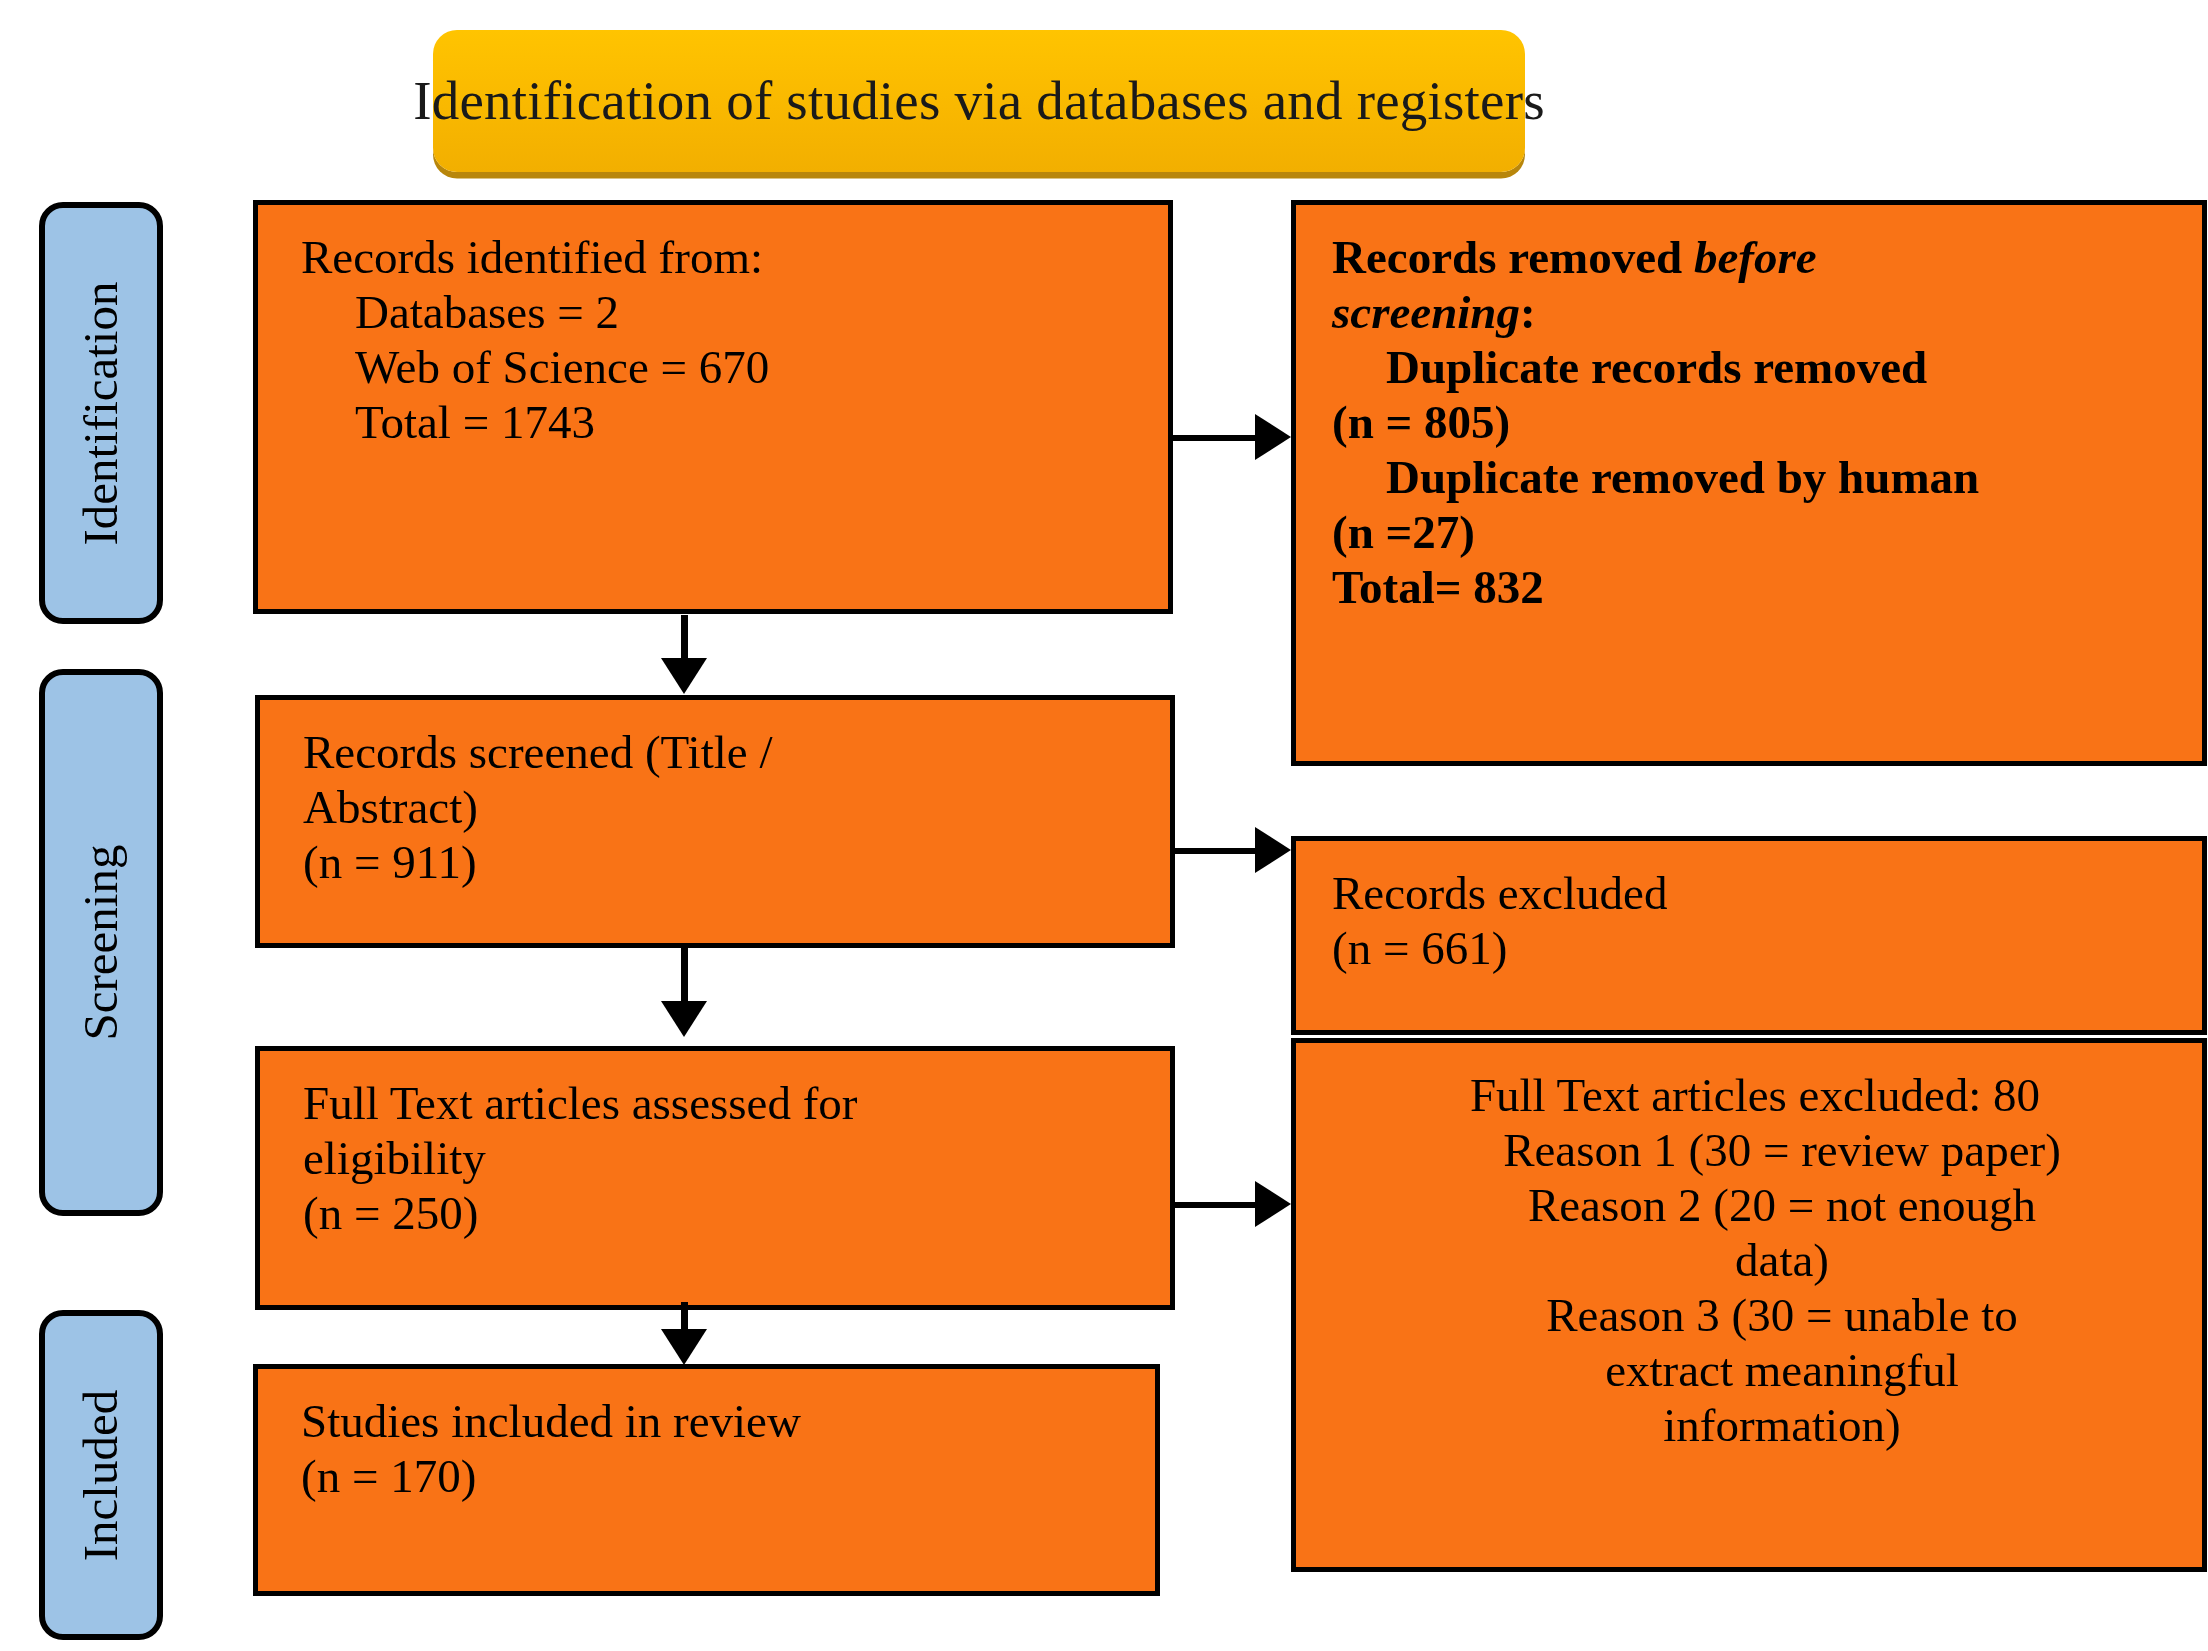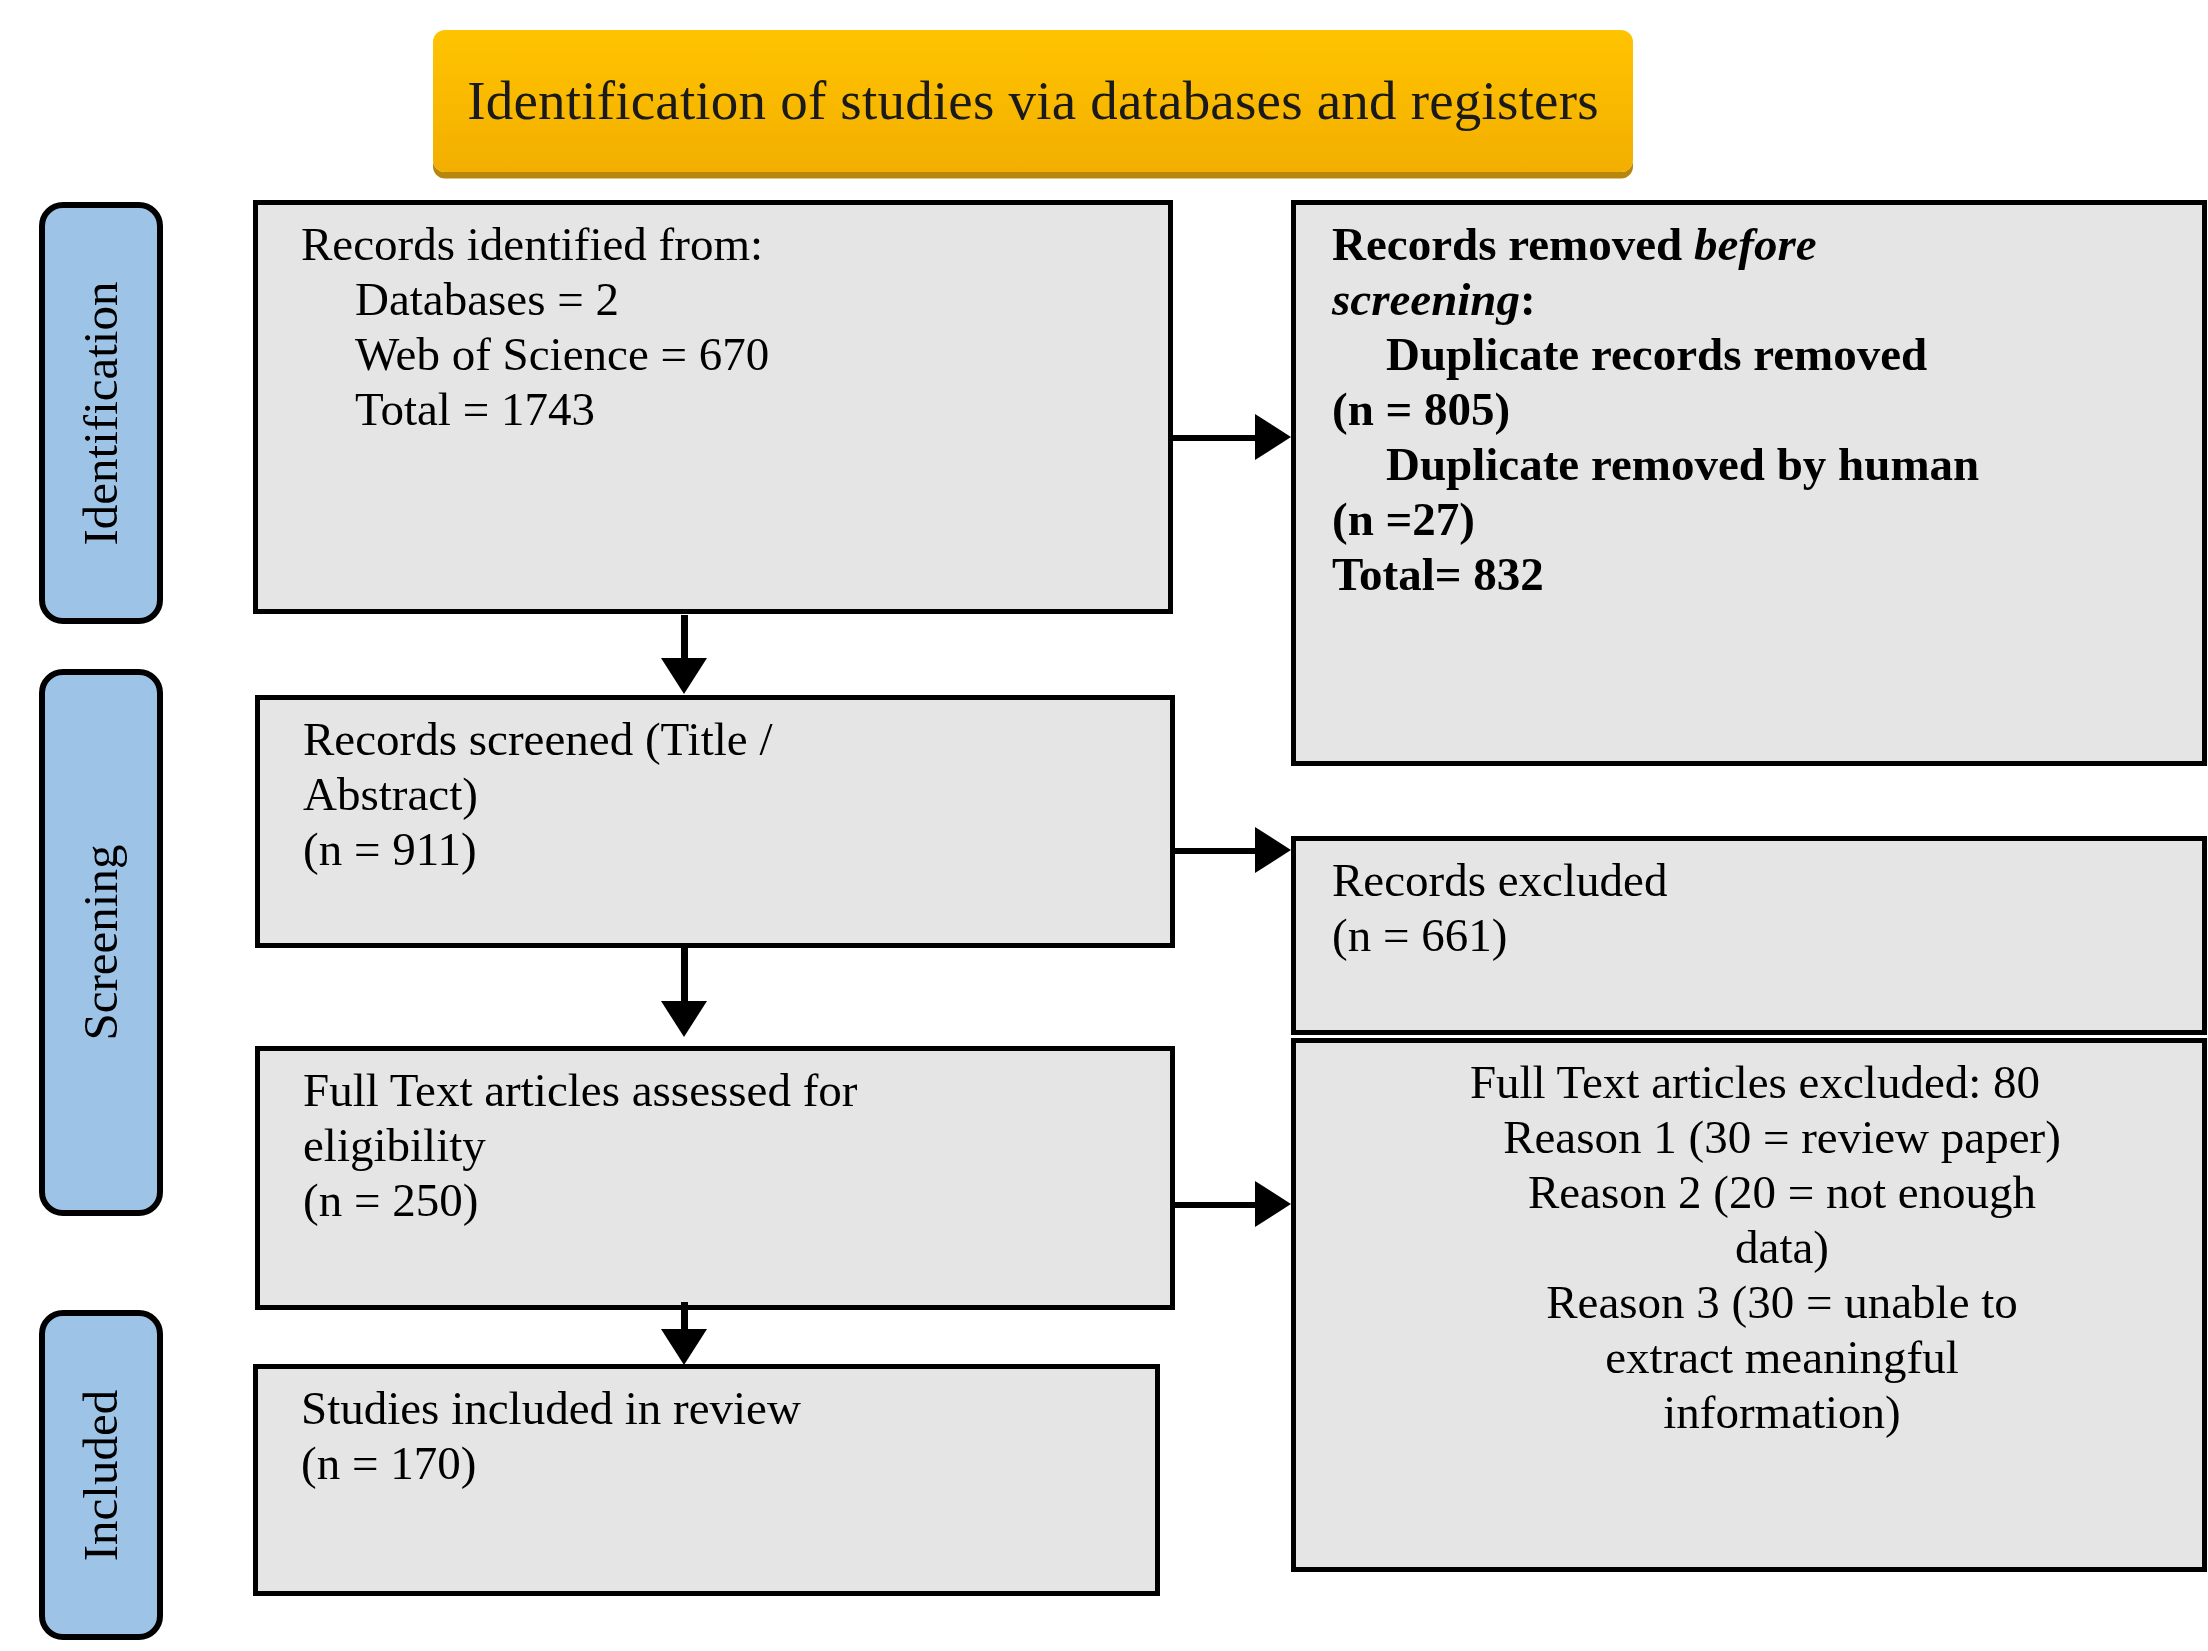--- a/index.html
+++ b/index.html
@@ -17,24 +17,24 @@
     height: 1652px;
     background: #ffffff;
     overflow: hidden;
   }
 
   
   .banner {
     position: absolute;
     left: 433px;
     top: 30px;
-    width: 1200px;
+    width: 1092px;
     height: 142px;
     background: linear-gradient(180deg, #FFC400 0%, #F9B800 55%, #F2AF00 100%);
-    border-radius: 12px;
+    border-radius: 24px;
     box-shadow: 0 6.6px 0 0 #B8860B;
     display: flex;
     align-items: center;
     justify-content: center;
   }
   .banner-text {
     font-size: 55px;
     line-height: 1.1;
     color: #1a1a1a;
     white-space: nowrap;
@@ -59,24 +59,24 @@
     line-height: 1;
     color: #000000;
   }
   #phase-identification { left: 39px;  top: 202px;  width: 124px; height: 422px; }
   #phase-screening      { left: 39px;  top: 669px;  width: 124px; height: 547px; }
   #phase-included       { left: 39px;  top: 1310px; width: 124px; height: 330px; }
 
   
   .fbox {
     position: absolute;
-    background: #e5e5e5;
+    background: #f97316;
     border: 5.6px solid #000000;
     box-sizing: border-box;
-    padding: 12px 24px 17px 43px;
+    padding: 25px 24px 17px 43px;
   }
   .fbox p {
     margin: 0;
     font-size: 47px;
     line-height: 1.17;
     color: #000000;
     white-space: pre-wrap;
   }
   .fbox p.ind { padding-left: 54px; }
   .fbox em { font-style: italic; }

